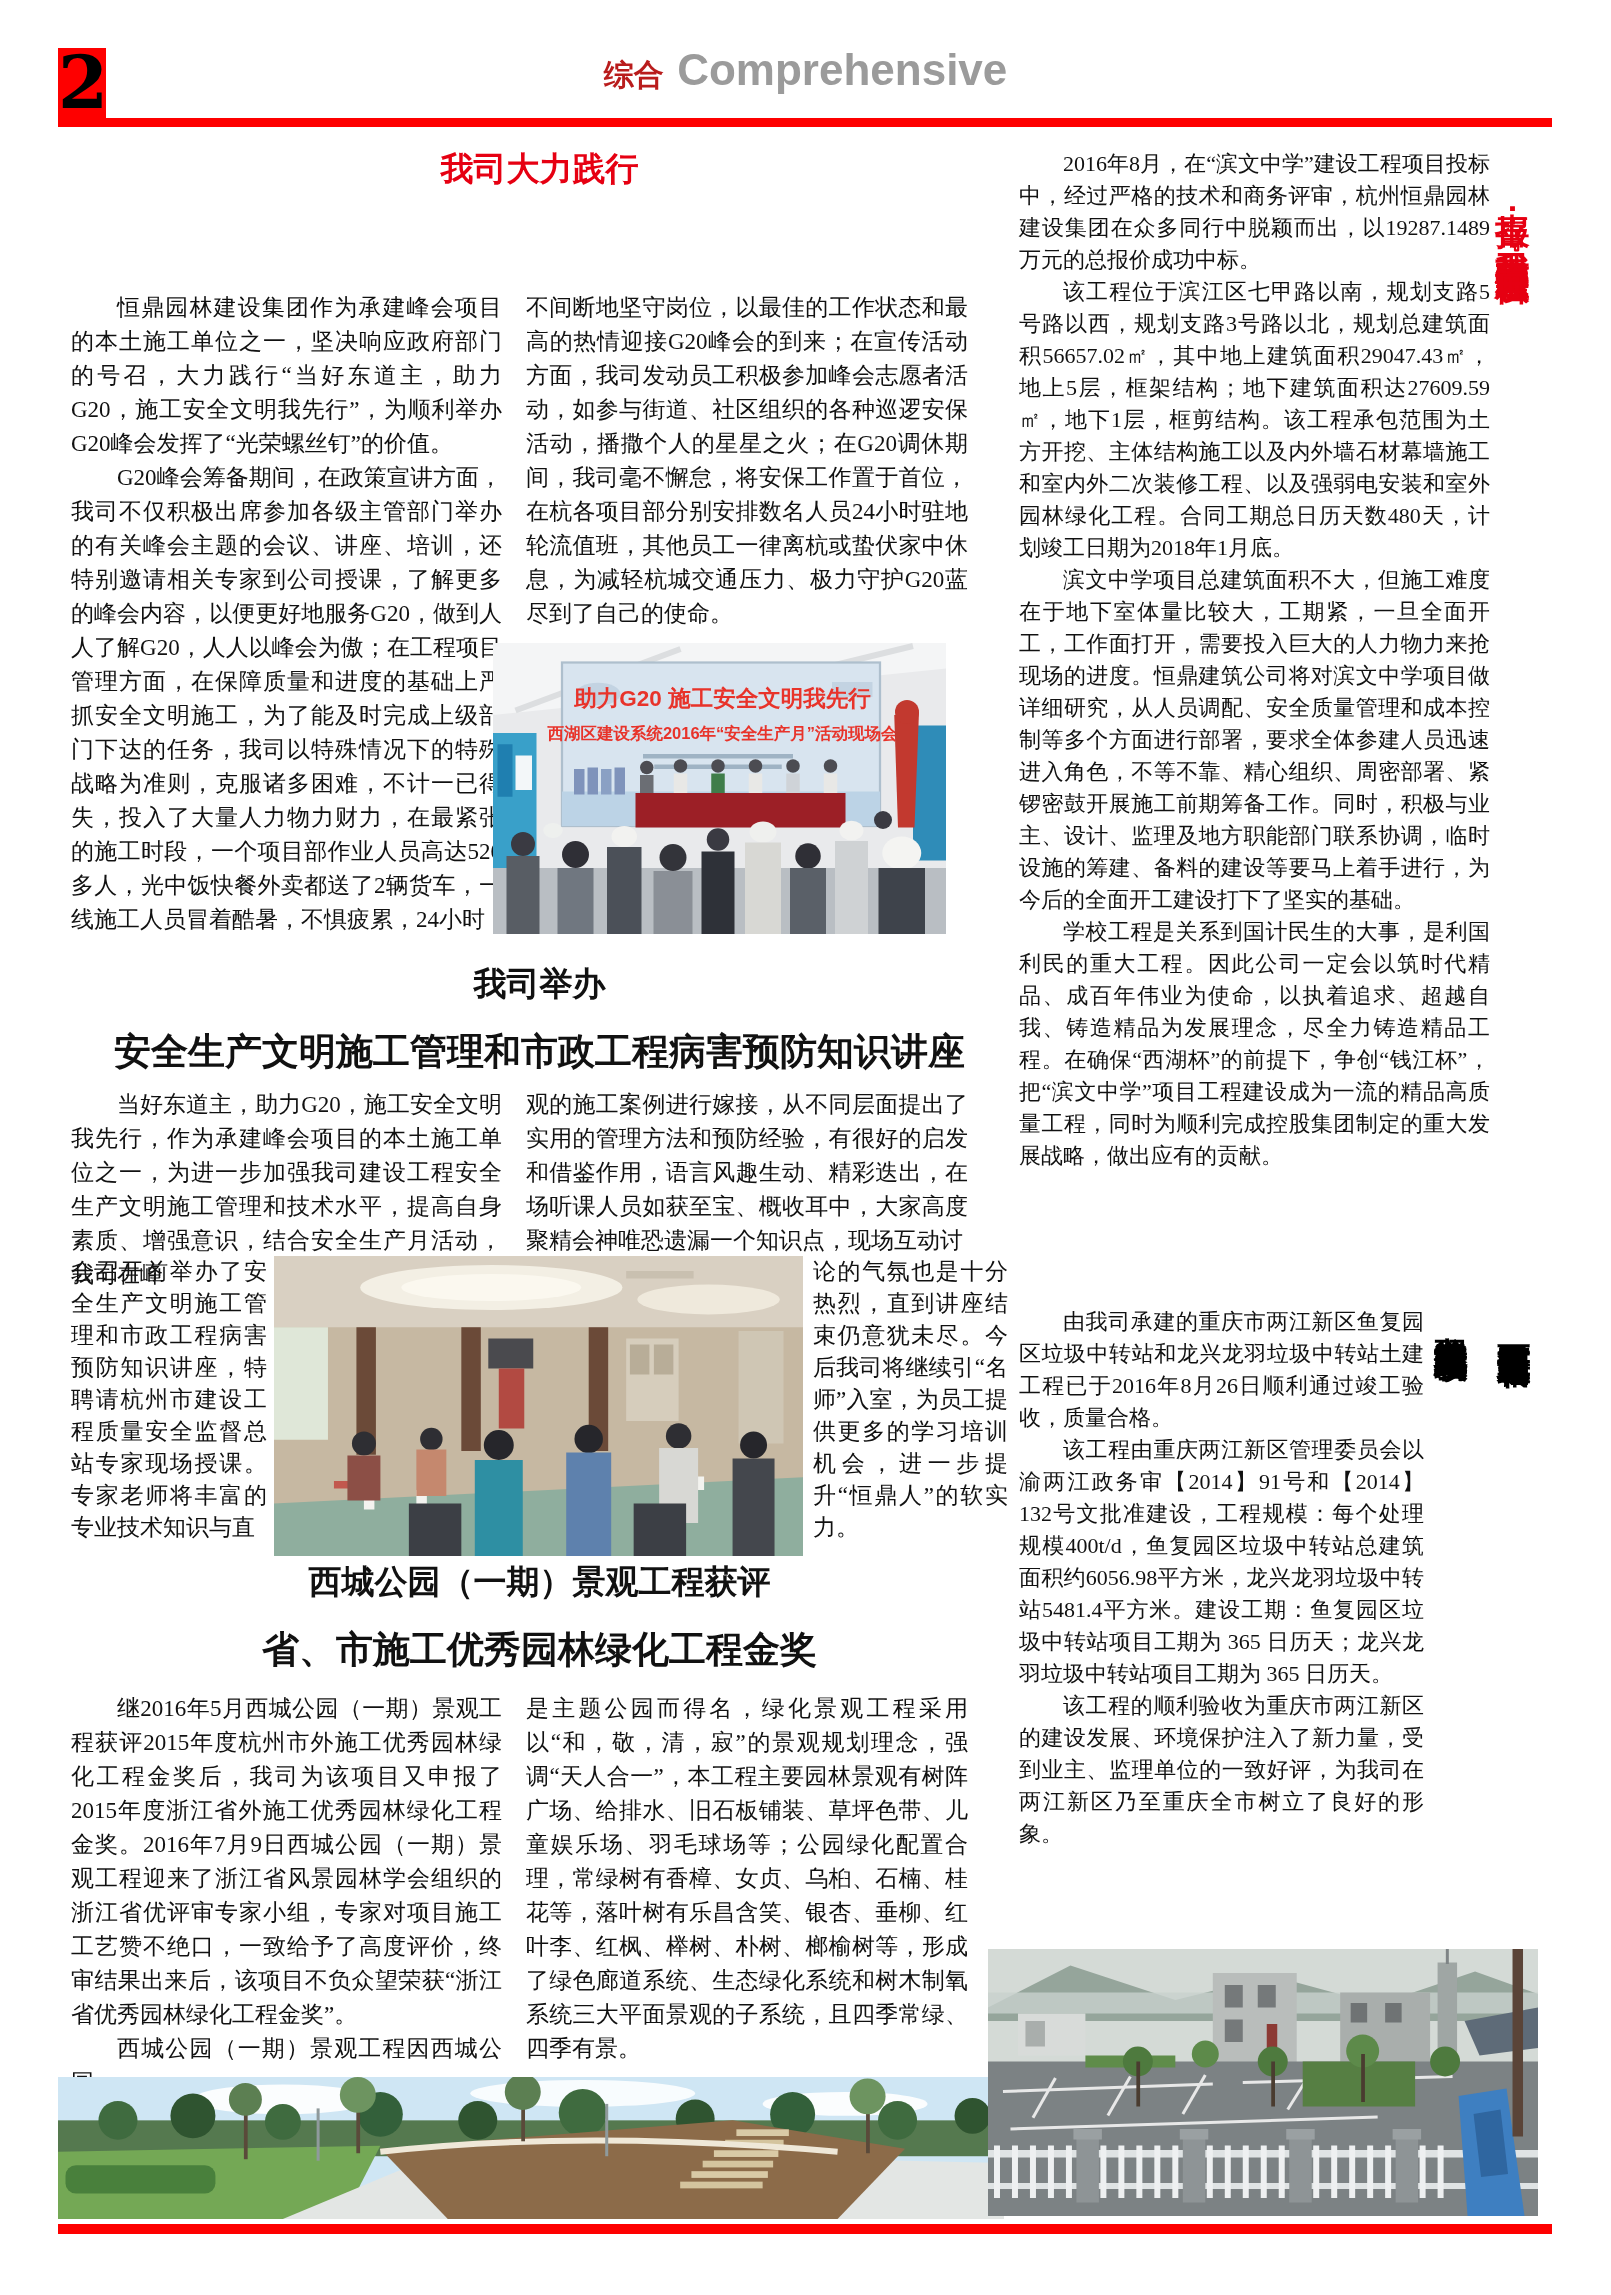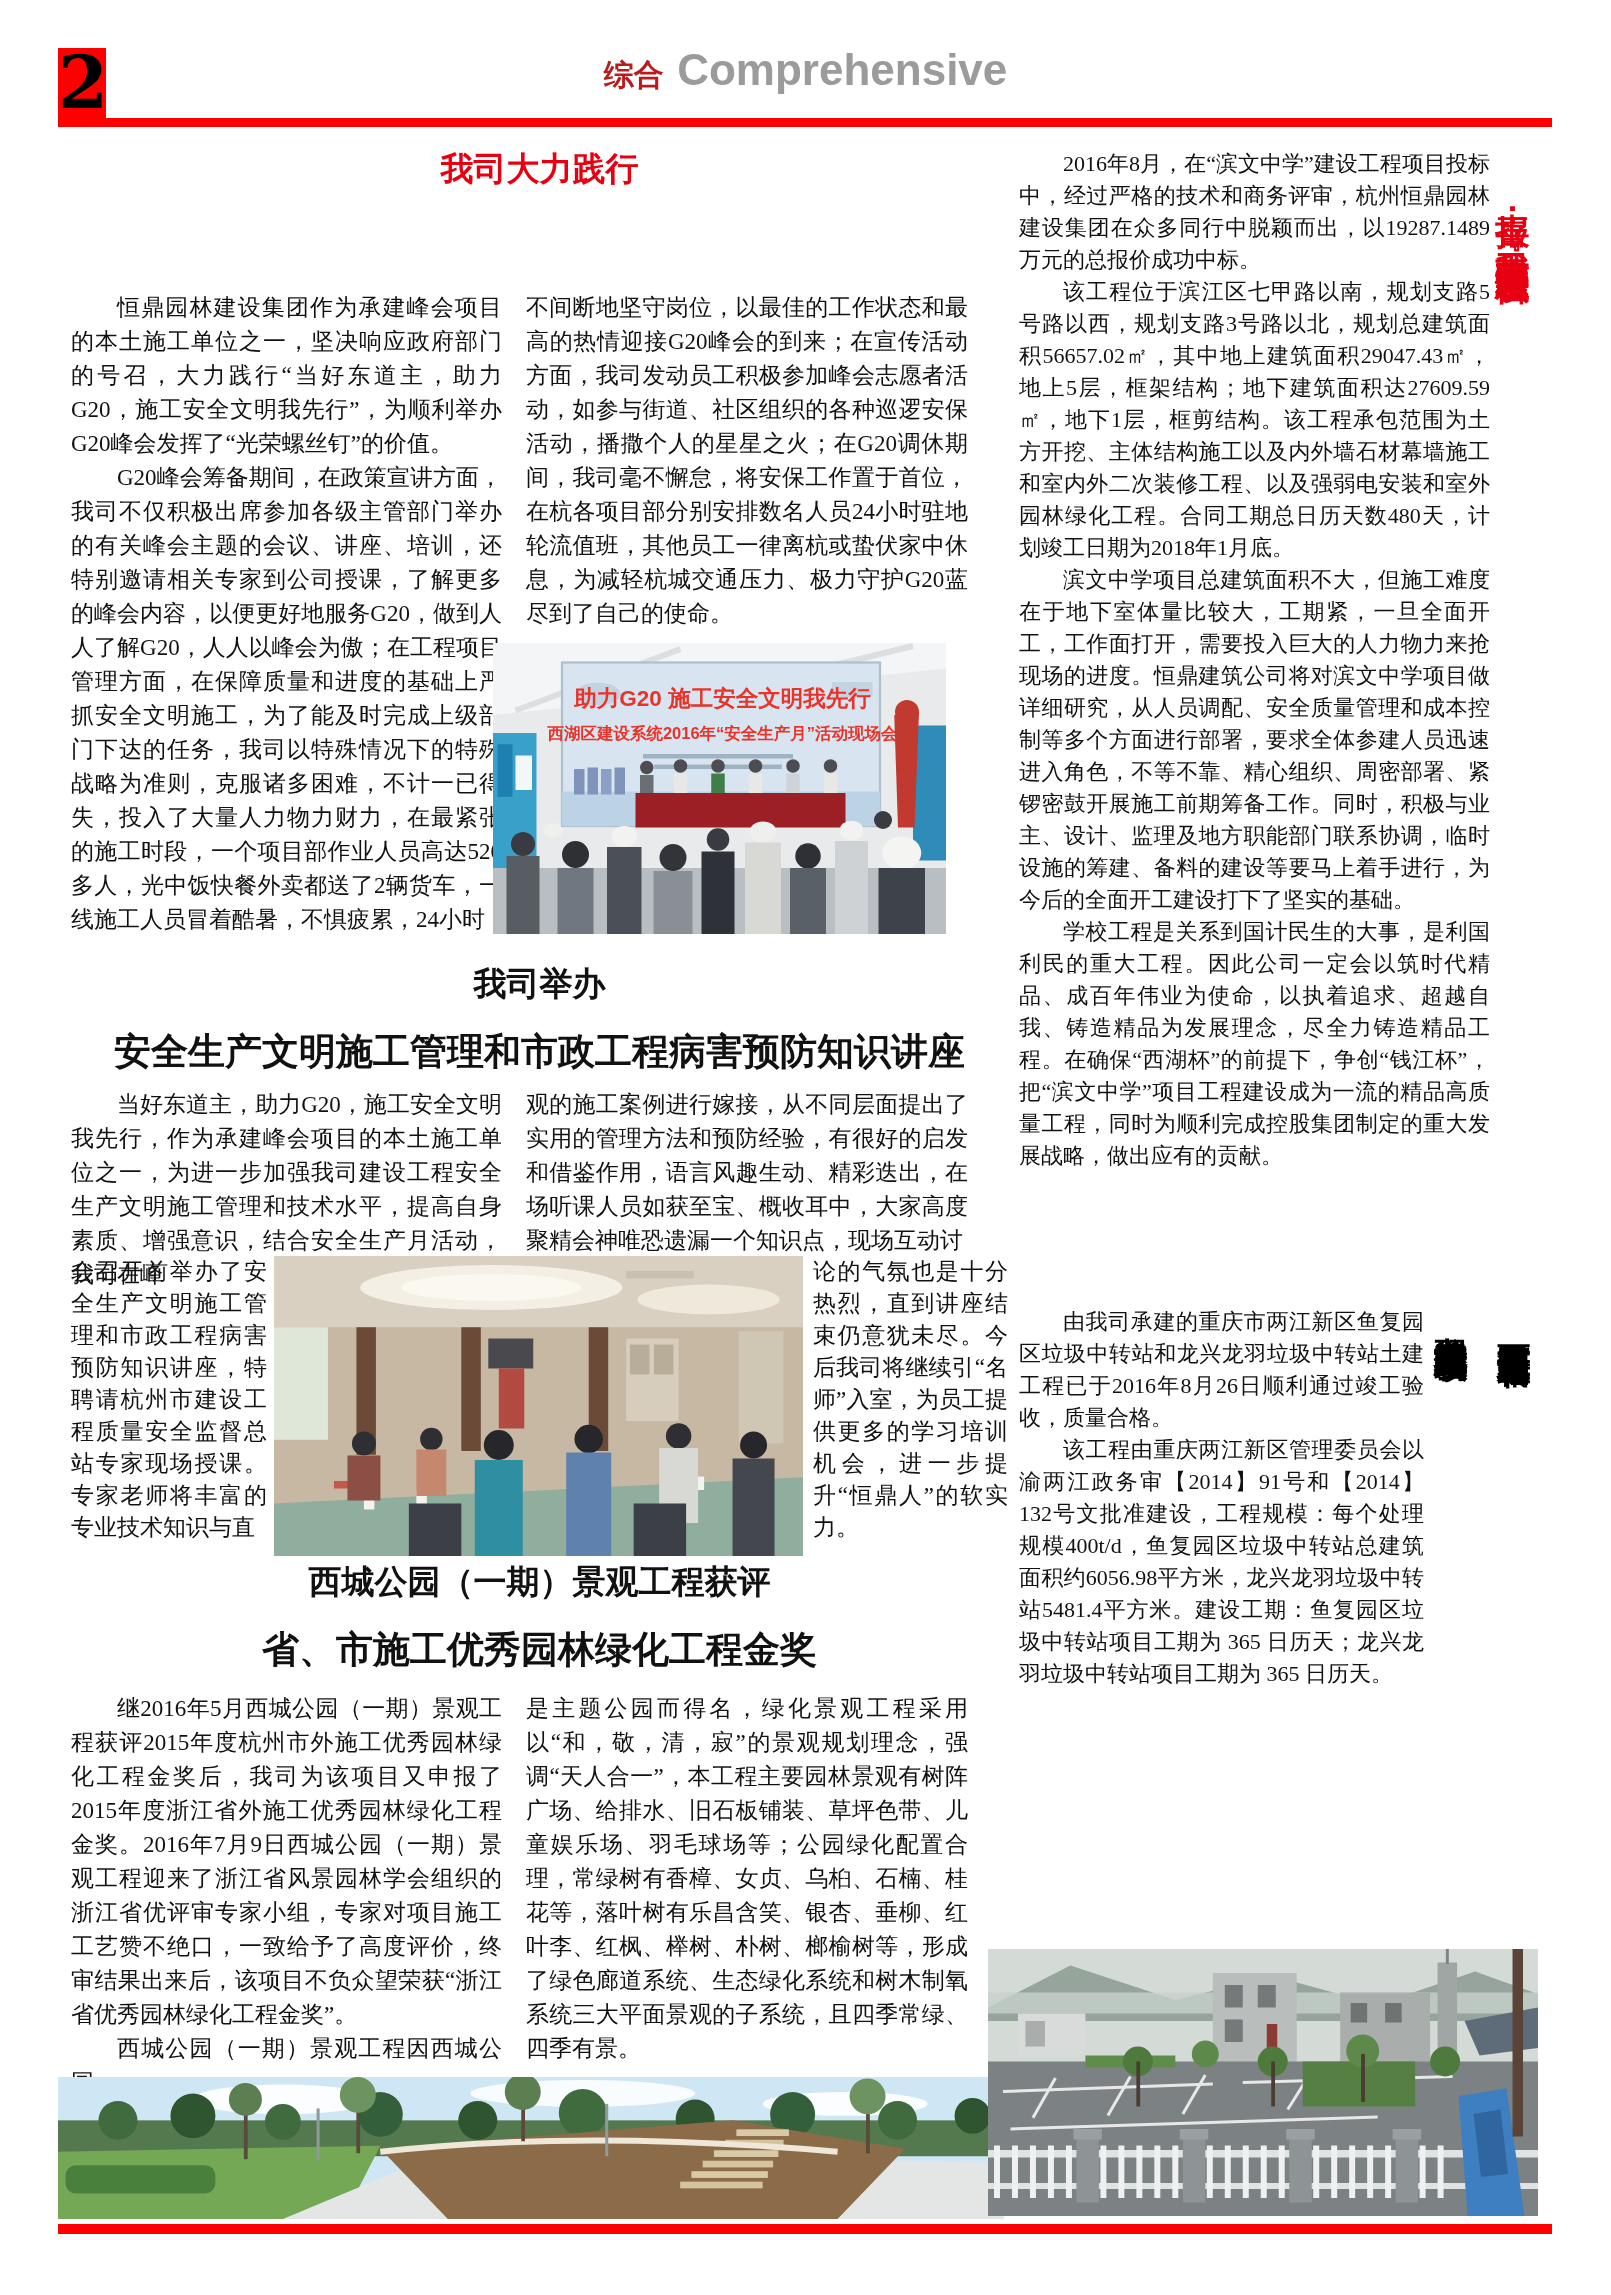--- a/index.html
+++ b/index.html
@@ -287,20 +287,21 @@
     <p class="ind">2016年8月，在“滨文中学”建设工程项目投标中，经过严格的技术和商务评审，杭州恒鼎园林建设集团在众多同行中脱颖而出，以19287.1489万元的总报价成功中标。</p>
     <p class="ind">该工程位于滨江区七甲路以南，规划支路5号路以西，规划支路3号路以北，规划总建筑面积56657.02㎡，其中地上建筑面积29047.43㎡，地上5层，框架结构；地下建筑面积达27609.59㎡，地下1层，框剪结构。该工程承包范围为土方开挖、主体结构施工以及内外墙石材幕墙施工和室内外二次装修工程、以及强弱电安装和室外园林绿化工程。合同工期总日历天数480天，计划竣工日期为2018年1月底。</p>
     <p class="ind">滨文中学项目总建筑面积不大，但施工难度在于地下室体量比较大，工期紧，一旦全面开工，工作面打开，需要投入巨大的人力物力来抢现场的进度。恒鼎建筑公司将对滨文中学项目做详细研究，从人员调配、安全质量管理和成本控制等多个方面进行部署，要求全体参建人员迅速进入角色，不等不靠、精心组织、周密部署、紧锣密鼓开展施工前期筹备工作。同时，积极与业主、设计、监理及地方职能部门联系协调，临时设施的筹建、备料的建设等要马上着手进行，为今后的全面开工建设打下了坚实的基础。</p>
     <p class="ind">学校工程是关系到国计民生的大事，是利国利民的重大工程。因此公司一定会以筑时代精品、成百年伟业为使命，以执着追求、超越自我、铸造精品为发展理念，尽全力铸造精品工程。在确保“西湖杯”的前提下，争创“钱江杯”，把“滨文中学”项目工程建设成为一流的精品高质量工程，同时为顺利完成控股集团制定的重大发展战略，做出应有的贡献。</p>
   </div>
   <div class="v-head" id="vh-red">喜报：我司中标『滨文中学』建设工程项目</div>
 
   <div id="r2-text">
     <p class="ind">由我司承建的重庆市两江新区鱼复园区垃圾中转站和龙兴龙羽垃圾中转站土建工程已于2016年8月26日顺利通过竣工验收，质量合格。</p>
     <p class="ind">该工程由重庆两江新区管理委员会以渝两江政务审【2014】91号和【2014】132号文批准建设，工程规模：每个处理规模400t/d，鱼复园区垃圾中转站总建筑面积约6056.98平方米，龙兴龙羽垃圾中转站5481.4平方米。建设工期：鱼复园区垃圾中转站项目工期为 365 日历天；龙兴龙羽垃圾中转站项目工期为 365 日历天。</p>
+    <p class="ind">该工程的顺利验收为重庆市两江新区的建设发展、环境保护注入了新力量，受到业主、监理单位的一致好评，为我司在两江新区乃至重庆全市树立了良好的形象。</p>
   </div>
   <div class="v-head" id="vh-cq-right">重庆市两江新区鱼复园区垃圾中转站和</div>
   <div class="v-head" id="vh-cq-left">龙兴龙羽垃圾中转站土建工程顺利竣工验收</div>
 
   <div class="photo" id="photo-station">
     <svg viewBox="0 0 734 356" preserveAspectRatio="none">
       <rect width="734" height="356" fill="#d4dad6"></rect>
       <polygon points="0,78 110,22 250,68 380,36 520,74 650,30 734,60 734,96 0,96" fill="#95a59b"></polygon>
       <rect x="0" y="58" width="734" height="28" fill="#c8d1cd" opacity="0.8"></rect>
       <g>

